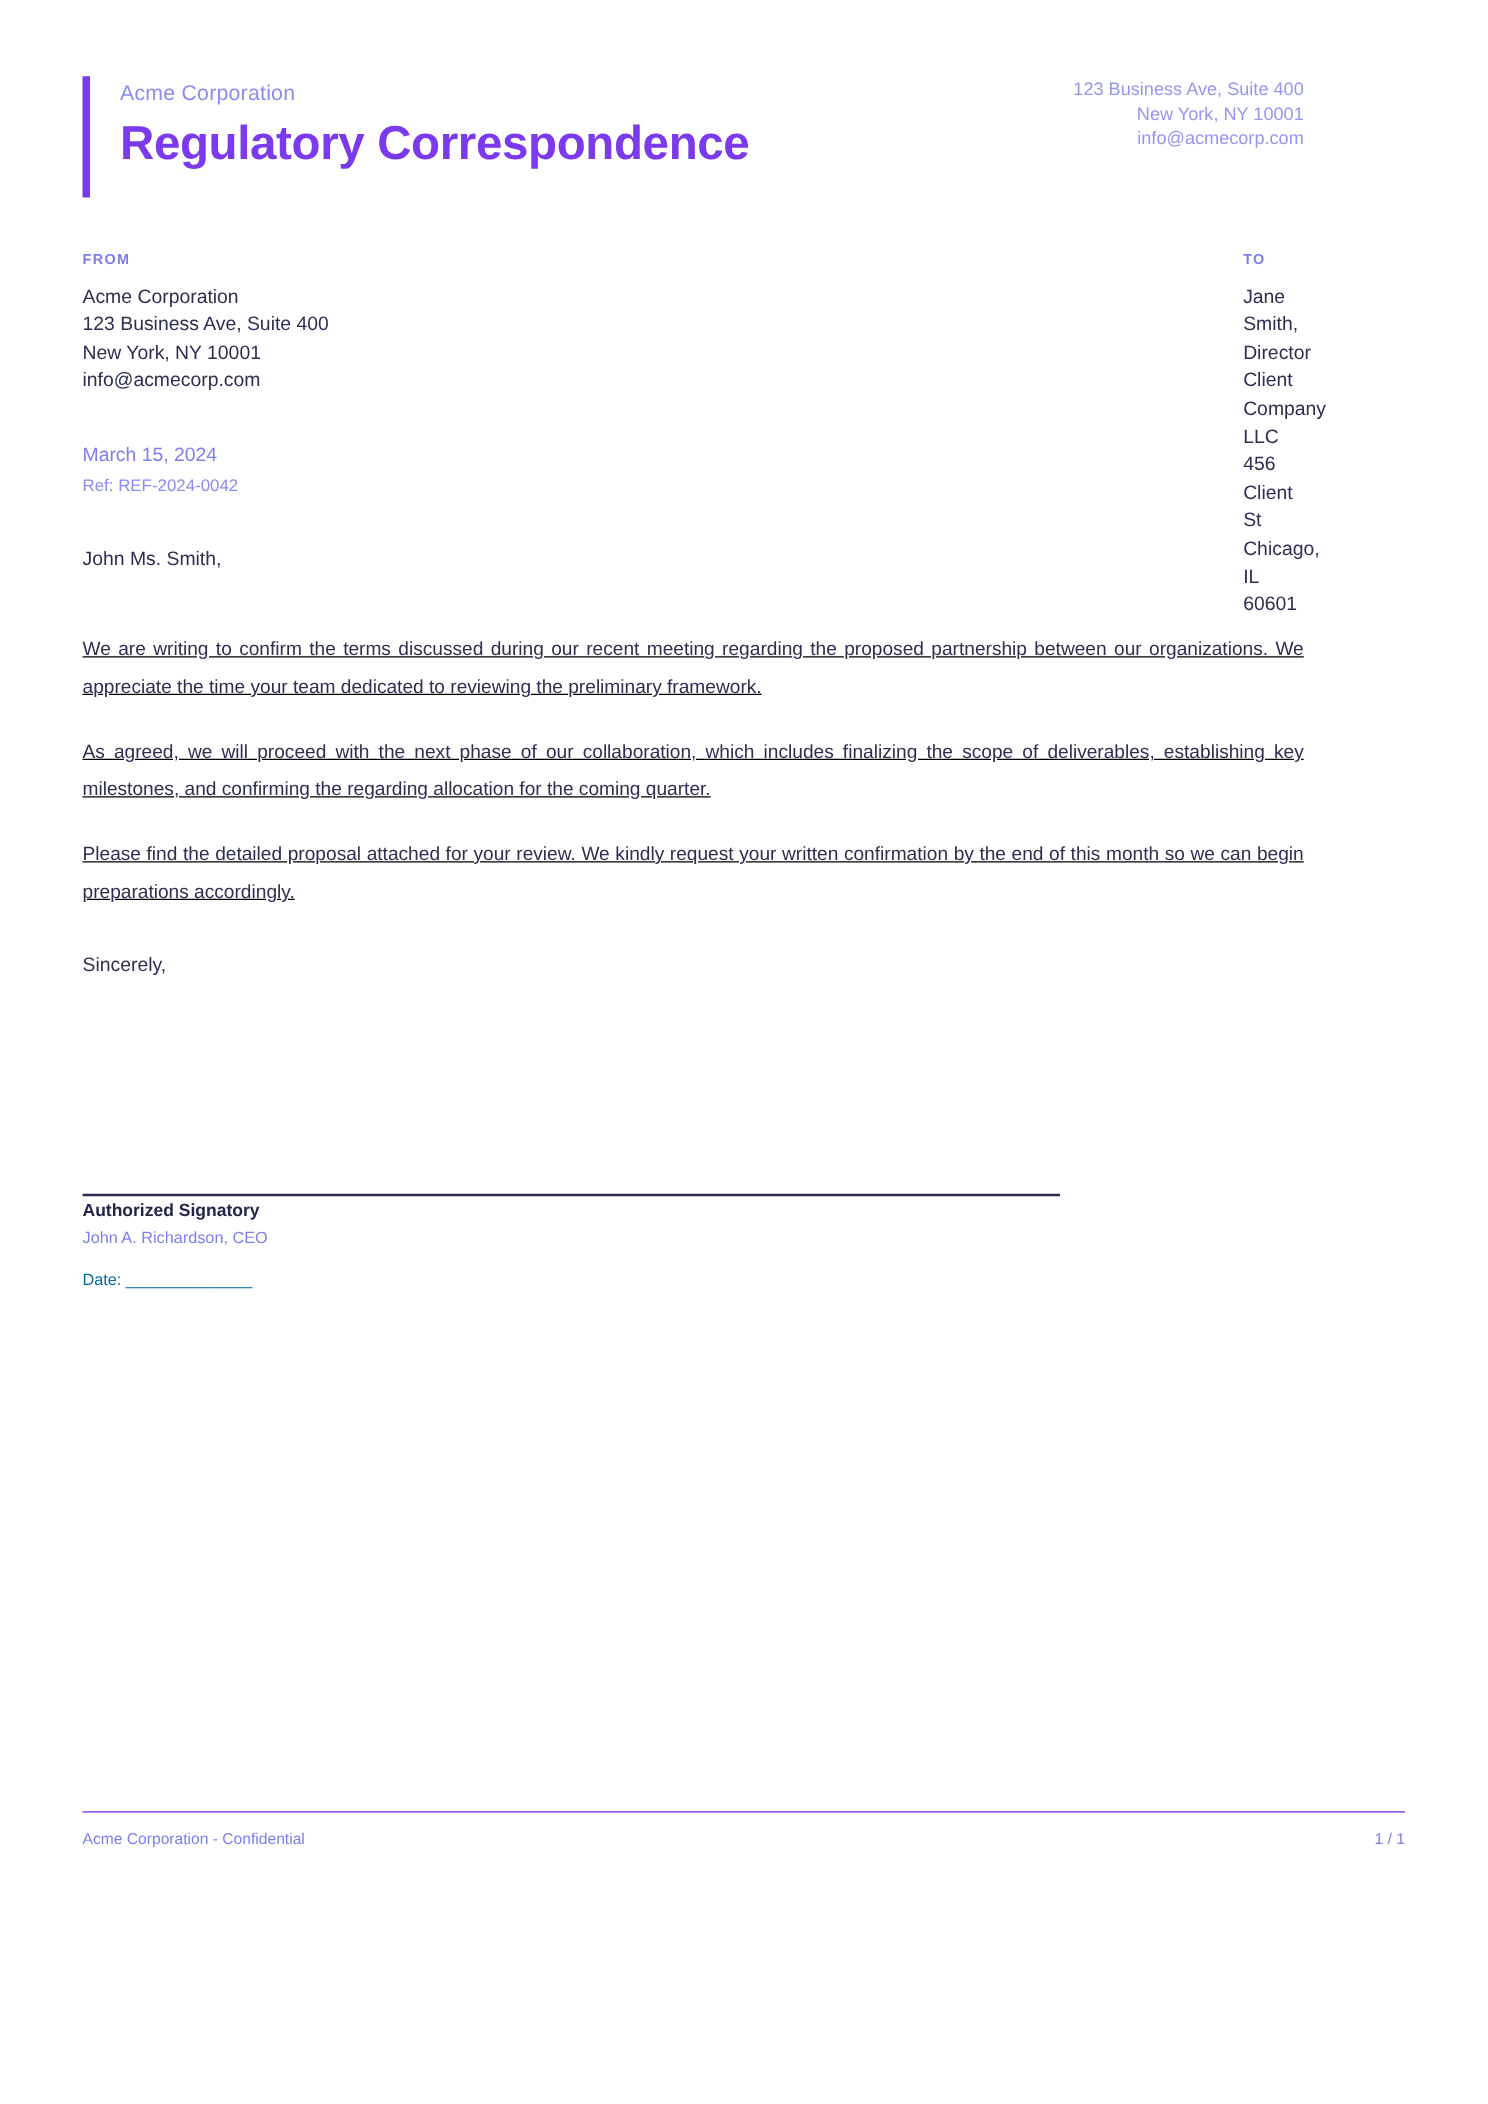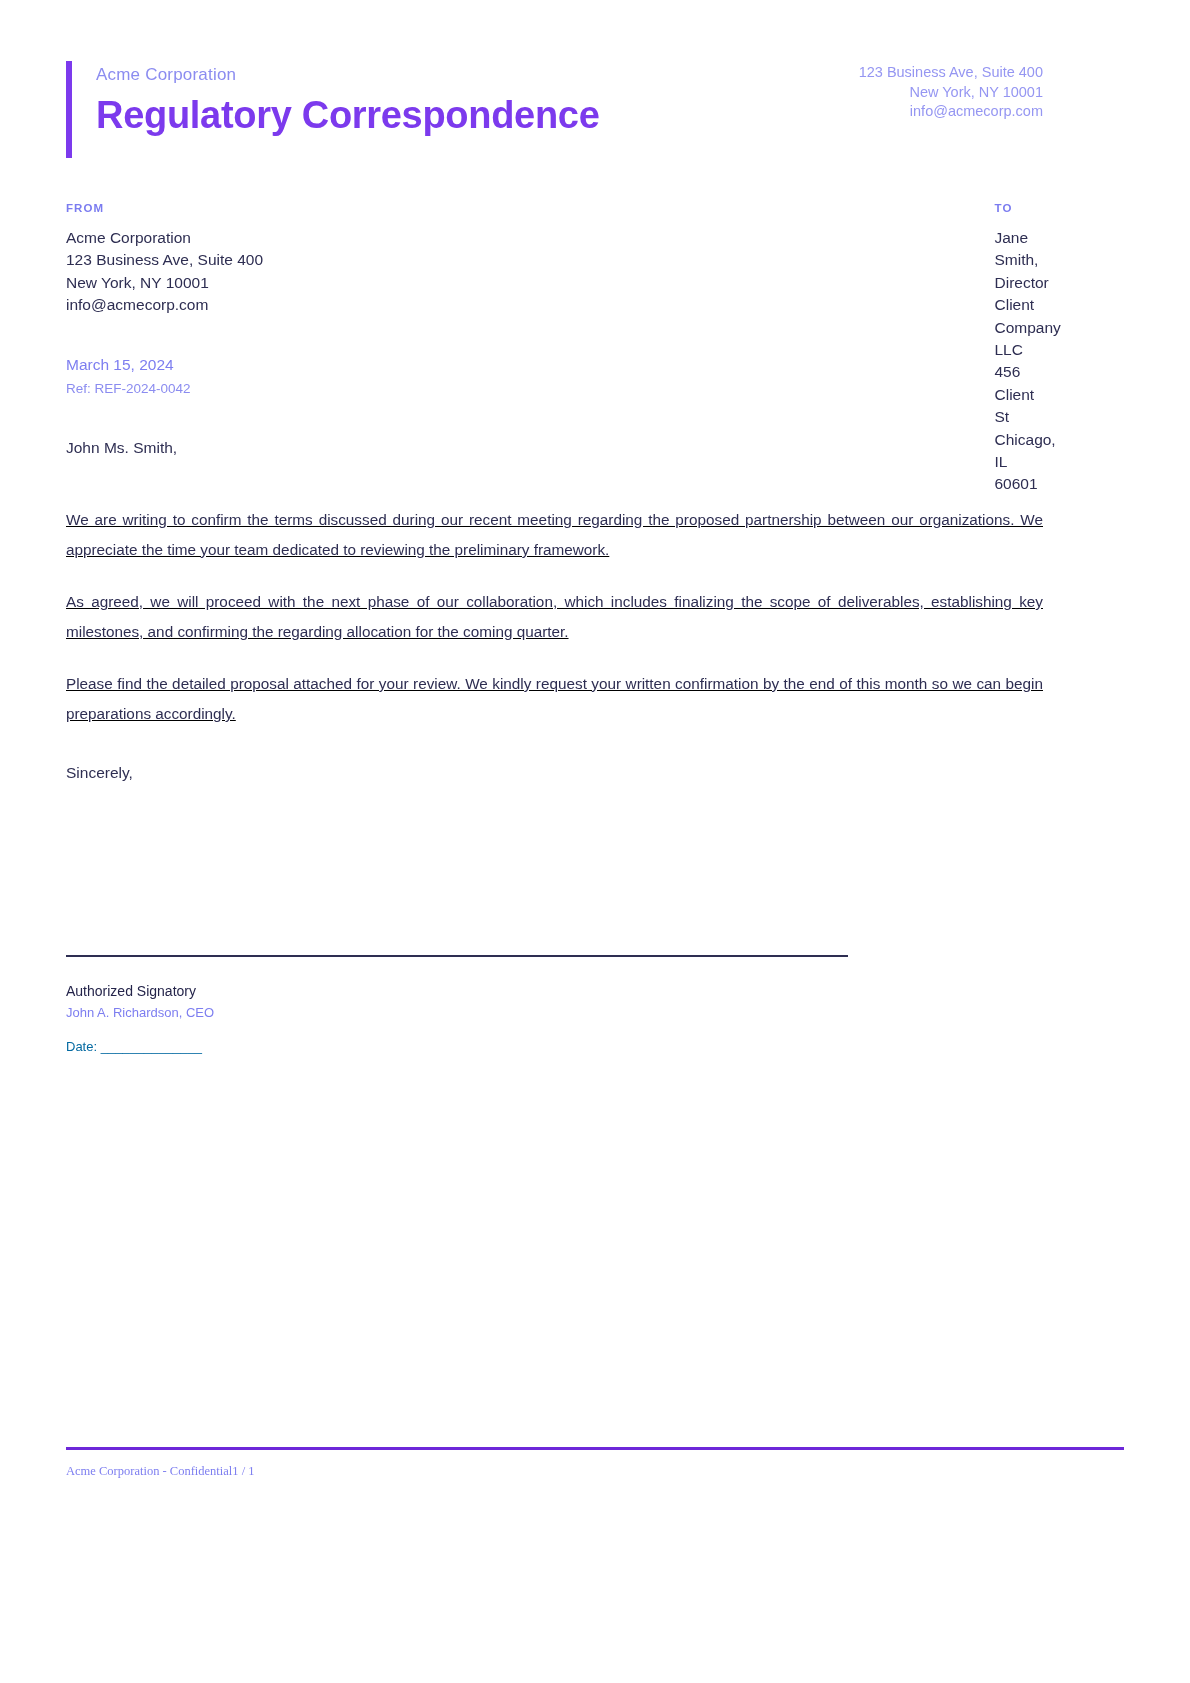--- a/index.html
+++ b/index.html
@@ -156,23 +156,23 @@
     position: absolute;
     left: 66px;
     top: 955px;
     width: 782px;
   }
   .sig-rule {
     border-top: 2px solid #2e2e52;
     width: 782px;
   }
   .sig-title {
-    margin-top: 25px;
+    margin-top: 2px;
     font-size: 14px;
-    font-weight: normal;
+    font-weight: bold;
     line-height: 19px;
     color: #24244a;
   }
   .sig-name {
     margin-top: 3px;
     font-size: 13px;
     line-height: 18px;
     color: #7d7ef0;
   }
   .sig-date {
@@ -181,26 +181,25 @@
     line-height: 18px;
     color: #0369a1;
   }
 
   
   .footer {
     position: absolute;
     left: 66px;
     right: 66px;
     bottom: 168px;
-    border-top: 3px solid #6d28d9;
+    border-top: 1px solid #6d28d9;
     padding-top: 13px;
     display: flex;
-    justify-content: flex-start;
+    justify-content: space-between;
     align-items: baseline;
-    font-family: Liberation Serif, serif;
   }
   .footer-left, .footer-right {
     font-size: 12.5px;
     line-height: 17px;
     color: #7d7ef0;
   }
 </style>
 </head>
 <body>
 

